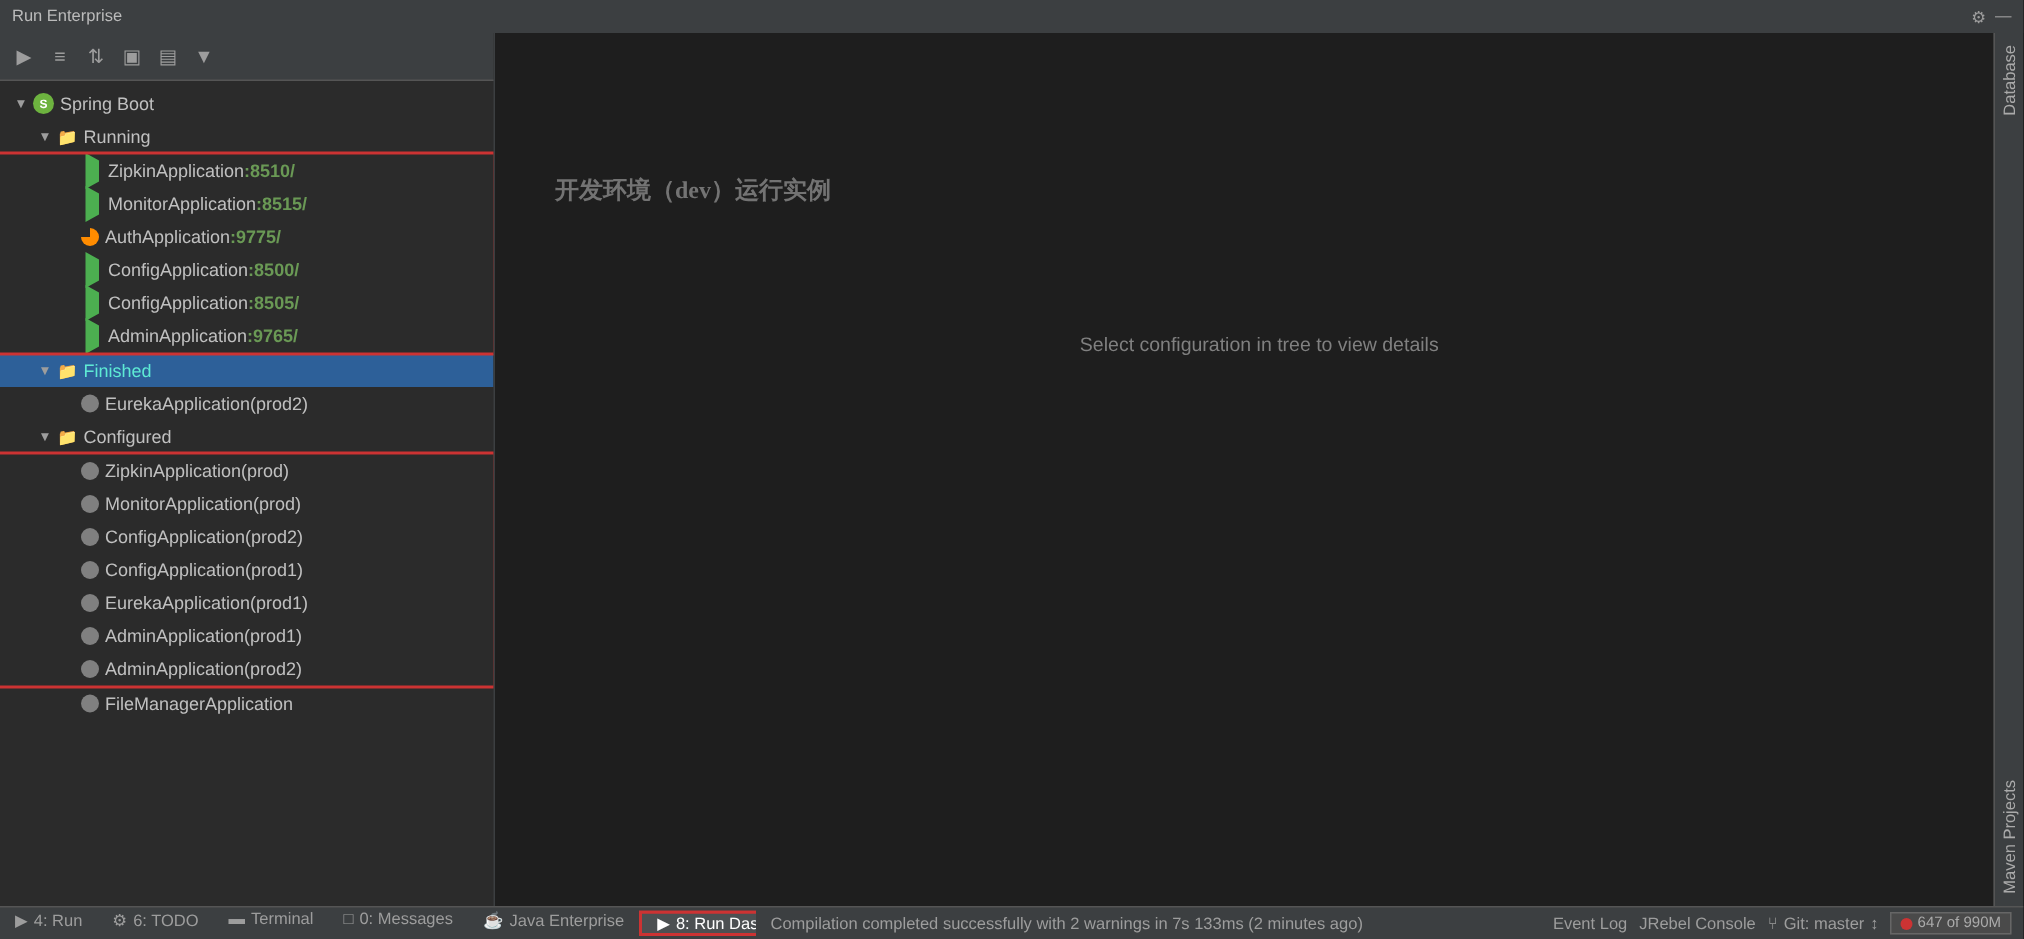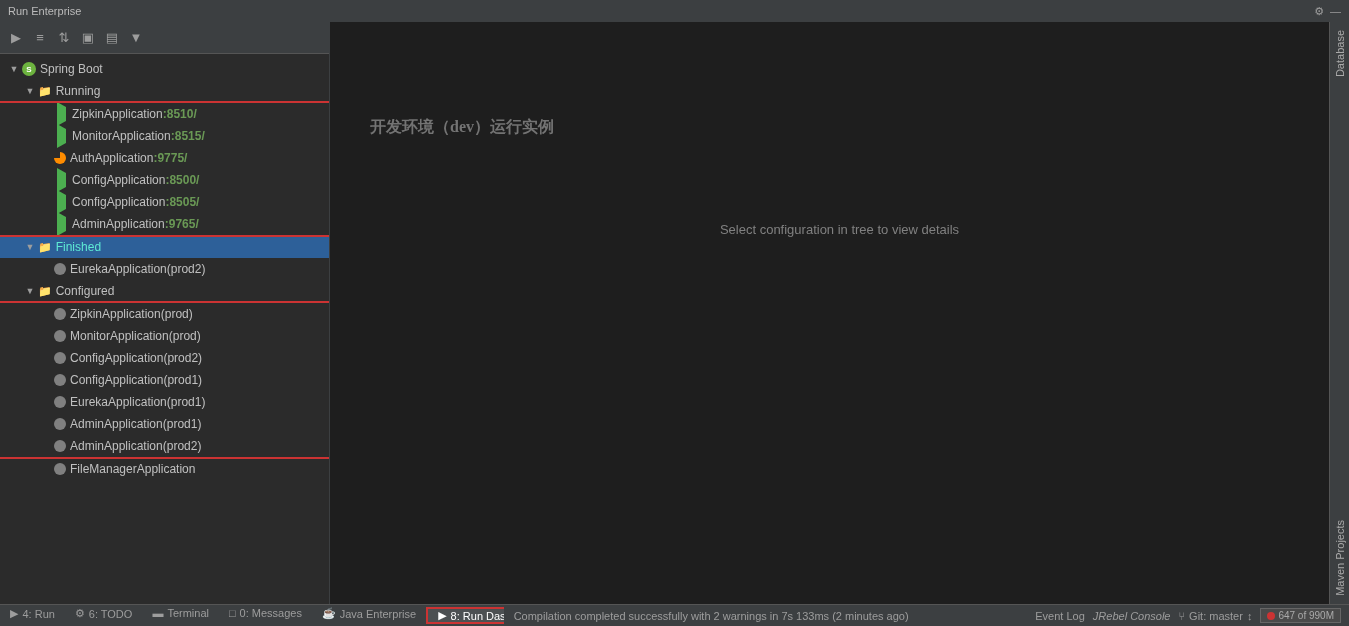--- a/index.html
+++ b/index.html
@@ -529,21 +529,21 @@
       <span class="tab-icon">▶</span>
       <span>8: Run Dashboard</span>
     </div>
 
   </div>
 
   <div class="status-message">Compilation completed successfully with 2 warnings in 7s 133ms (2 minutes ago)</div>
 
   <div class="status-right">
     <span style="cursor:pointer;">Event Log</span>
-    <span style="cursor:pointer;font-style:italic;">JRebel Console</span>
+    <span style="cursor:pointer;">JRebel Console</span>
     <div class="git-status">
       <span>⑂</span>
       <span>Git: master</span>
       <span style="cursor:pointer;">↕</span>
     </div>
     <div class="mem-indicator">
       <div class="mem-dot"></div>
       <span>647 of 990M</span>
     </div>
   </div>

